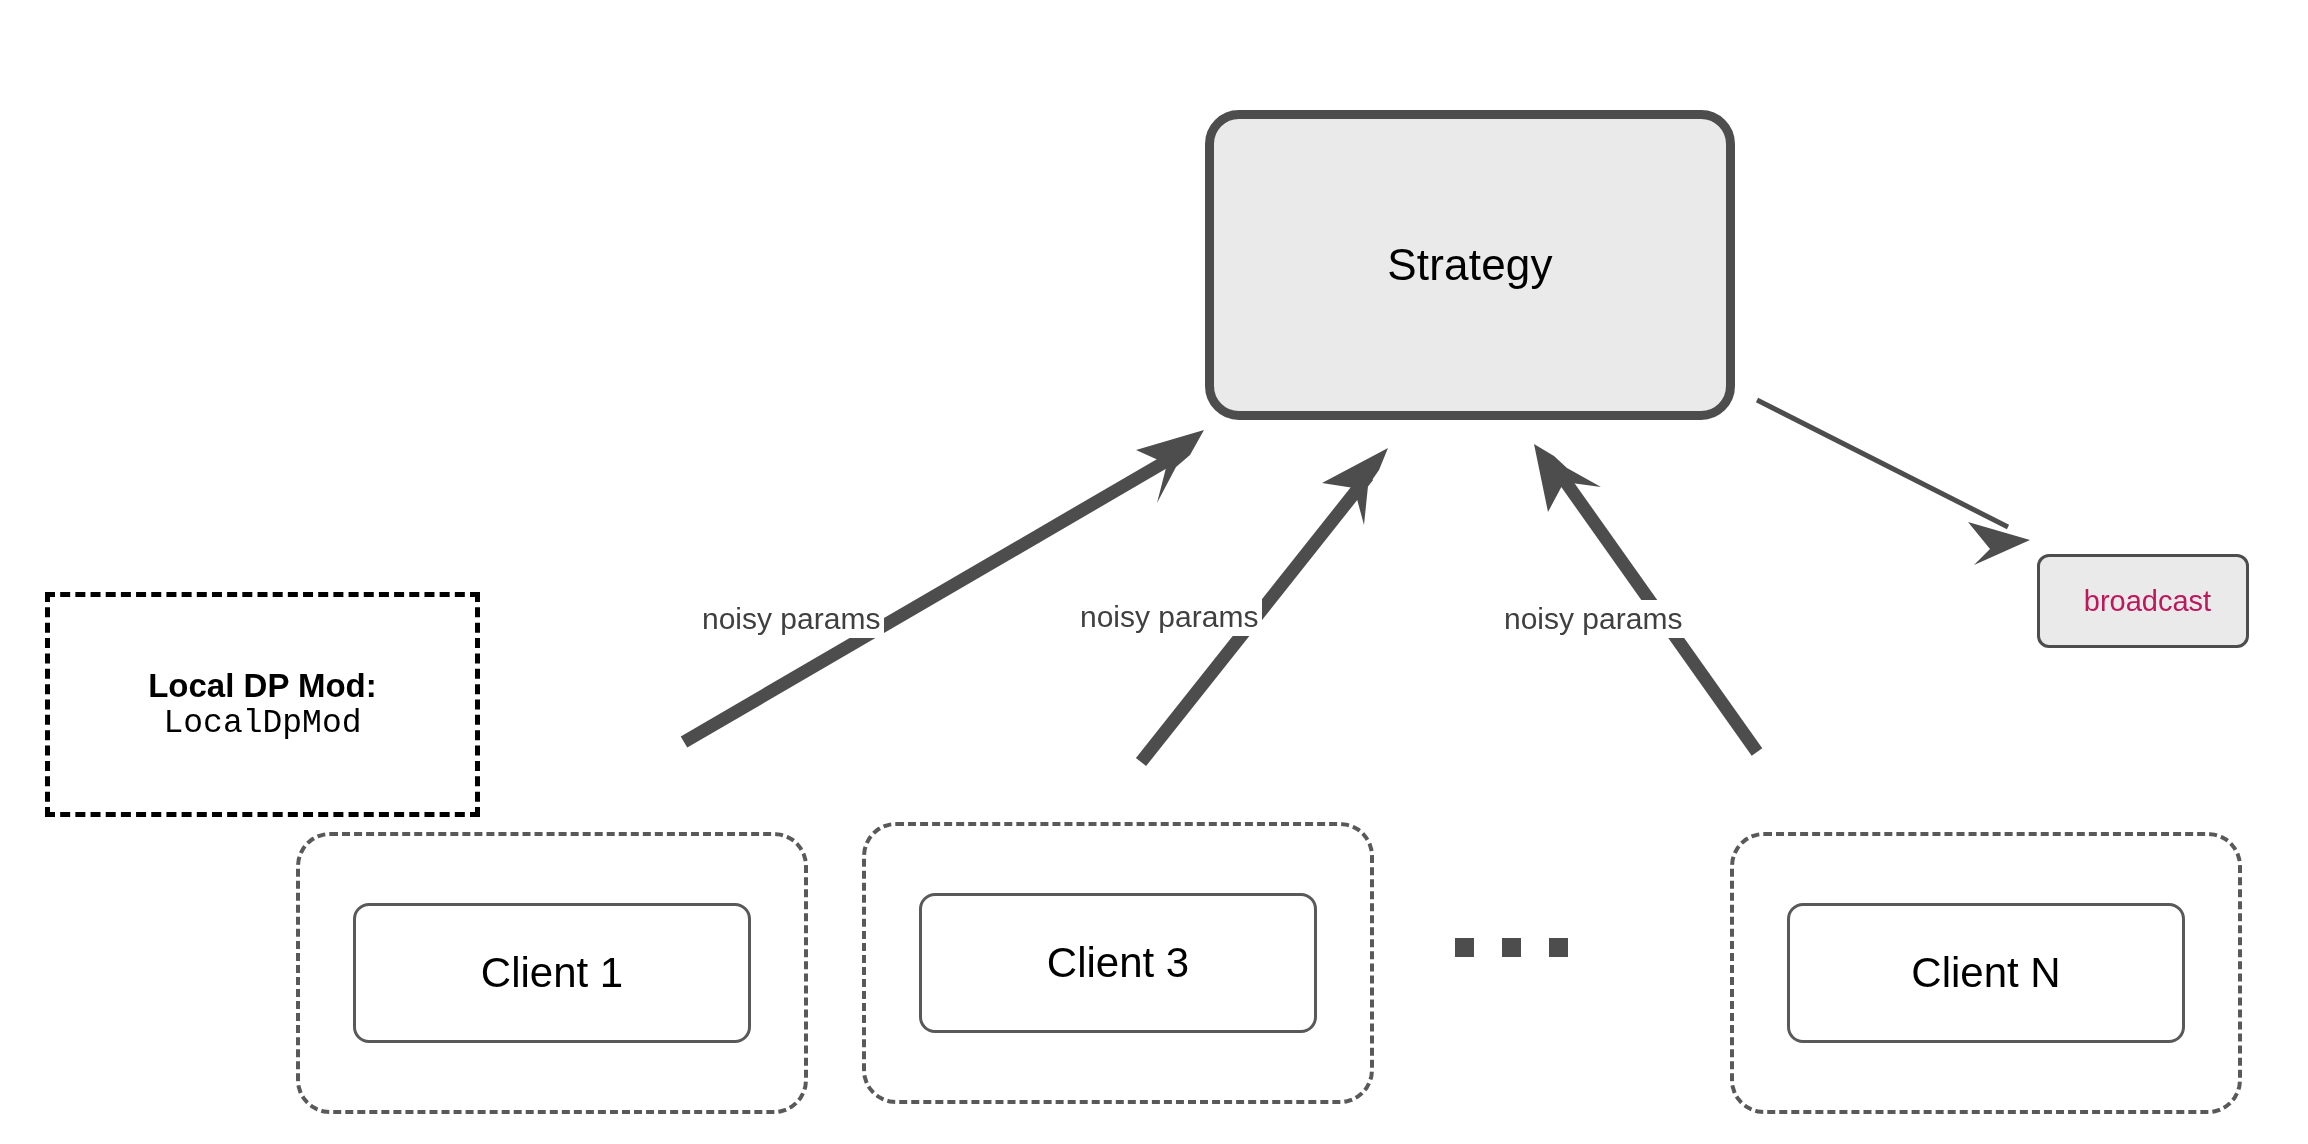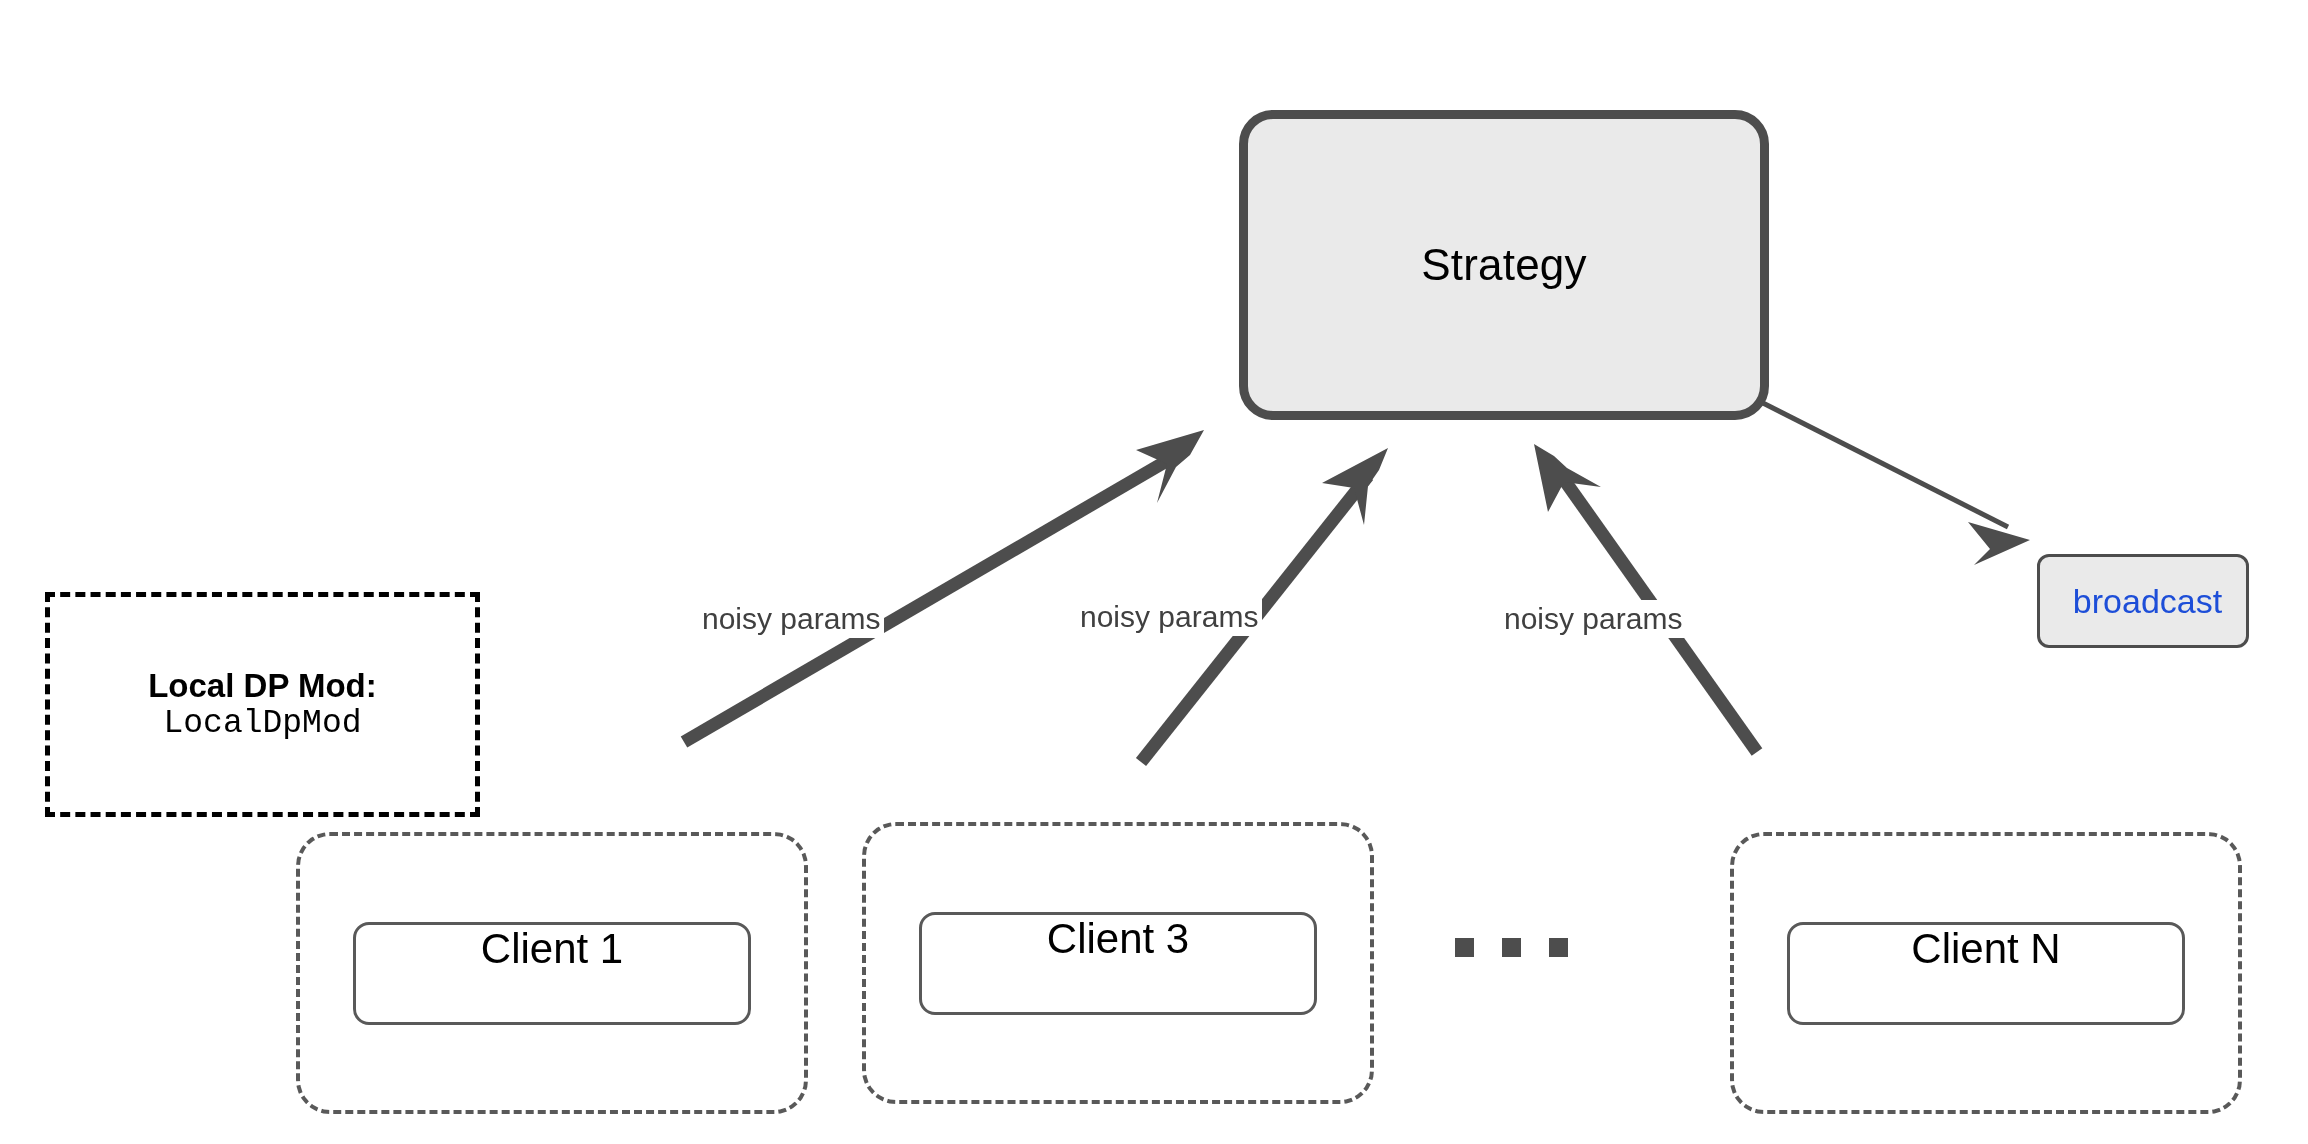--- a/index.html
+++ b/index.html
@@ -16,21 +16,21 @@
   #canvas {
     position: relative;
     width: 2308px;
     height: 1144px;
     background: #ffffff;
   }
 
   
   .strategy-node {
     position: absolute;
-    left: 1239px;
+    left: 1205px;
     top: 110px;
     width: 530px;
     height: 310px;
     box-sizing: border-box;
     background: #eaeaea;
     border: 9px solid #4d4d4d;
     border-radius: 34px;
     display: flex;
     align-items: center;
     justify-content: center;
@@ -50,22 +50,22 @@
     height: 94px;
     box-sizing: border-box;
     background: #eaeaea;
     border: 3px solid #4d4d4d;
     border-radius: 12px;
     display: flex;
     align-items: center;
     justify-content: center;
   }
   .broadcast-label {
-    font-size: 34px;
-    color: #1d4ed8;
+    font-size: 29px;
+    color: #be185d;
     margin-left: 9px;
   }
 
   
   .dpmod-box {
     position: absolute;
     left: 45px;
     top: 592px;
     width: 435px;
     height: 225px;
@@ -97,26 +97,26 @@
     border: 4px dashed #595959;
     border-radius: 34px;
     background: transparent;
     display: flex;
     align-items: center;
     justify-content: center;
   }
   .client-inner {
     box-sizing: border-box;
     width: 398px;
-    height: 103px;
+    height: 140px;
     background: #ffffff;
     border: 3px solid #595959;
     border-radius: 16px;
     display: flex;
-    align-items: flex-start;
+    align-items: center;
     justify-content: center;
   }
   .client-label {
     font-size: 42px;
     color: #000000;
   }
 
   #client-group-1 { left: 296px;  top: 832px;  width: 512px; height: 282px; }
   #client-group-2 { left: 862px;  top: 822px;  width: 512px; height: 282px; }
   #client-group-3 { left: 1730px; top: 832px;  width: 512px; height: 282px; }

